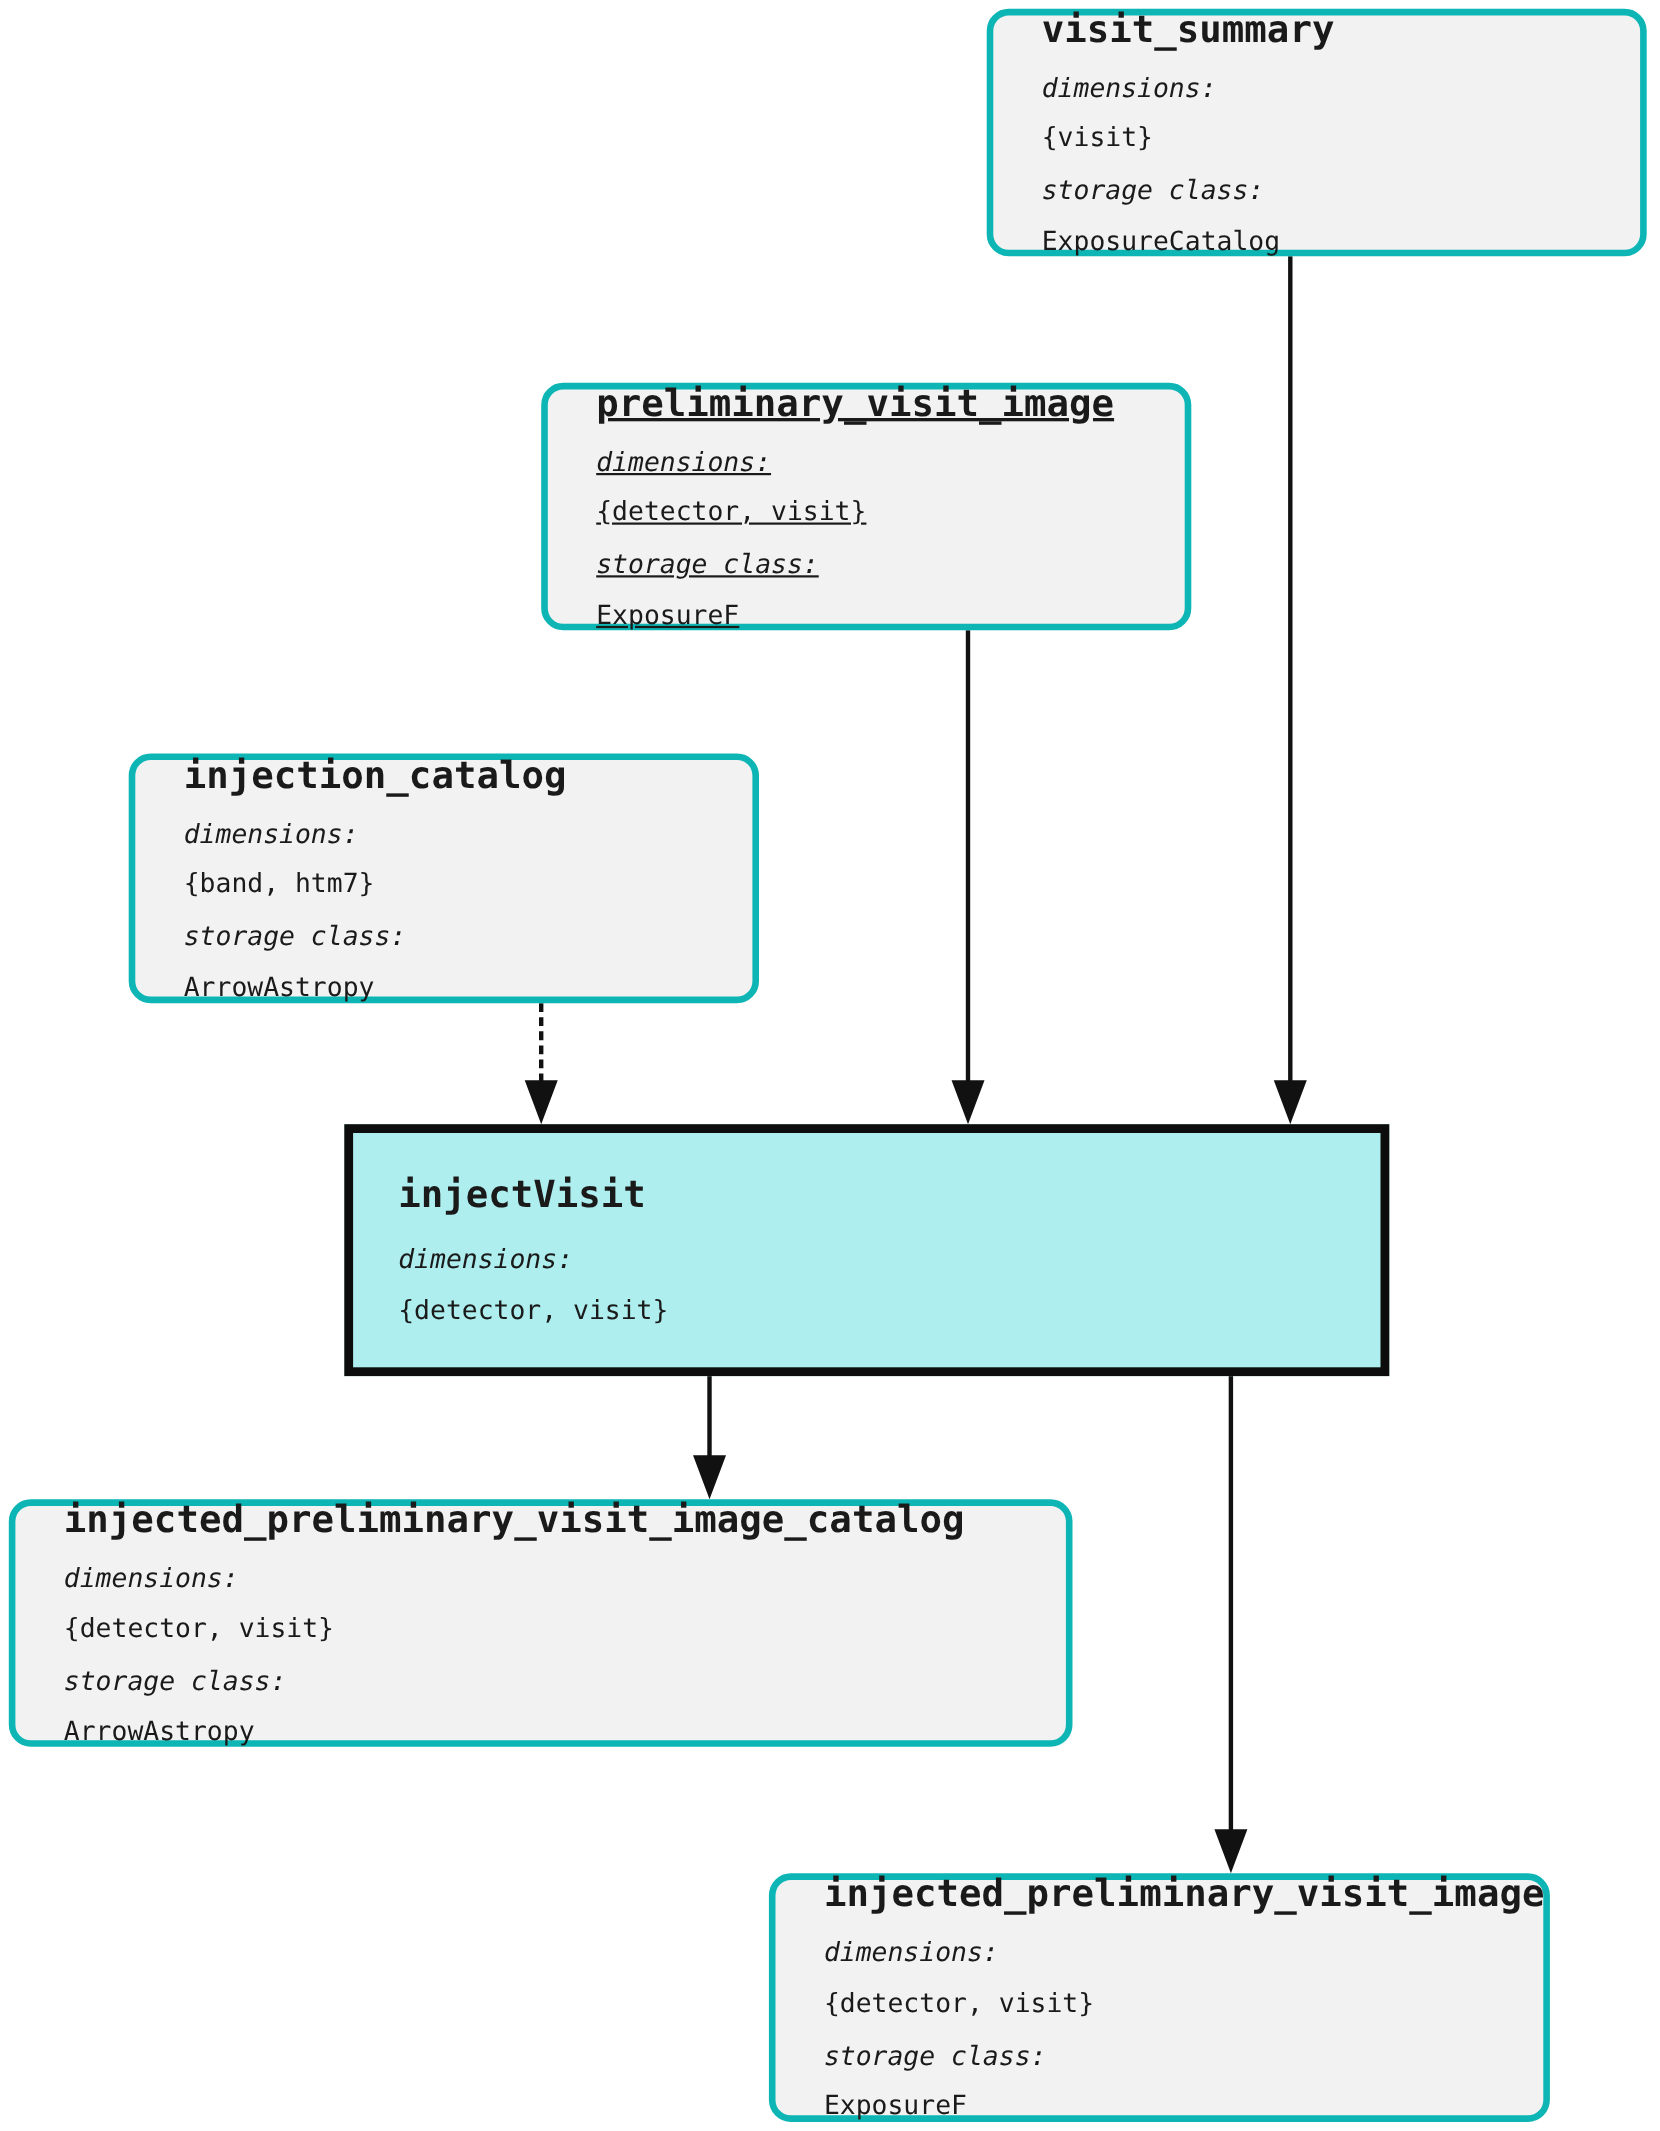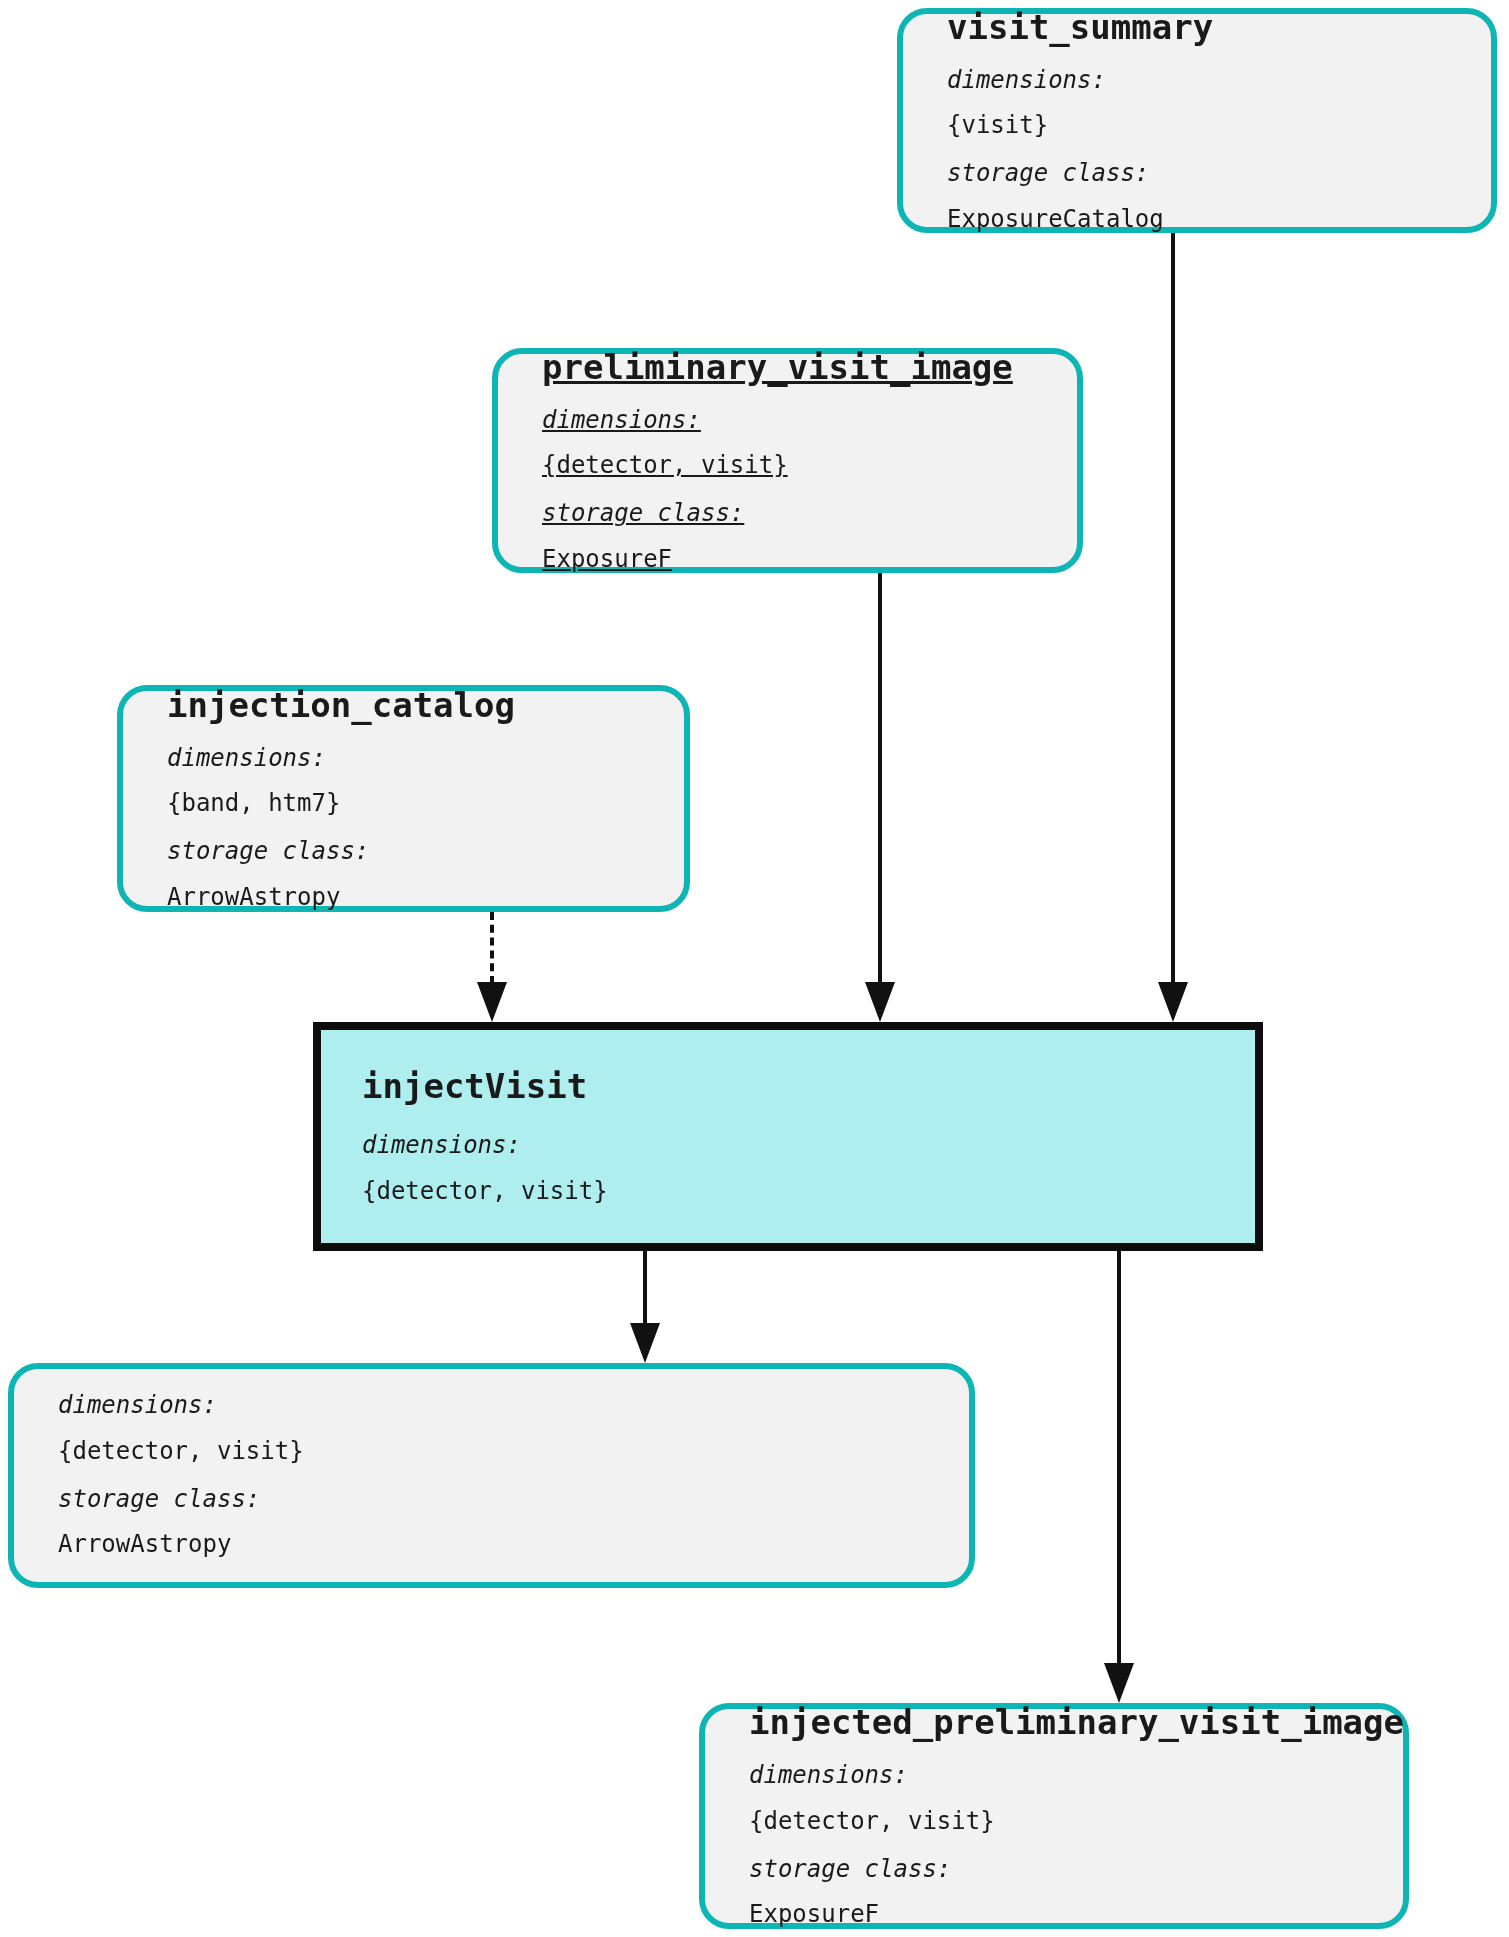--- a/index.html
+++ b/index.html
@@ -19,21 +19,21 @@
     box-sizing: border-box;
     display: flex;
     flex-direction: column;
     justify-content: center;
     gap: 26px;
     padding: 20px 44px;
   }
   .node.dataset {
     background: #f2f2f2;
     border: 6px solid #0eb5b5;
-    border-radius: 30px;
+    border-radius: 20px;
     gap: 20px;
   }
   .node.task {
     background: #aeeeee;
     border: 8px solid #0d0d0d;
     border-radius: 0;
     padding-left: 41px;
   }
   .node-title {
     font-weight: bold;
@@ -160,20 +160,21 @@
 
   <div class="node task" id="n-task">
     <div class="node-title">injectVisit</div>
     <div class="node-row">
       <span class="lbl">dimensions:</span>
       <span class="val">{detector, visit}</span>
     </div>
   </div>
 
   <div class="node dataset" id="n-outcat">
+    <div class="node-title">injected_preliminary_visit_image_catalog</div>
     <div class="node-row">
       <span class="lbl">dimensions:</span>
       <span class="val">{detector, visit}</span>
     </div>
     <div class="node-row">
       <span class="lbl">storage class:</span>
       <span class="val">ArrowAstropy</span>
     </div>
   </div>
 

